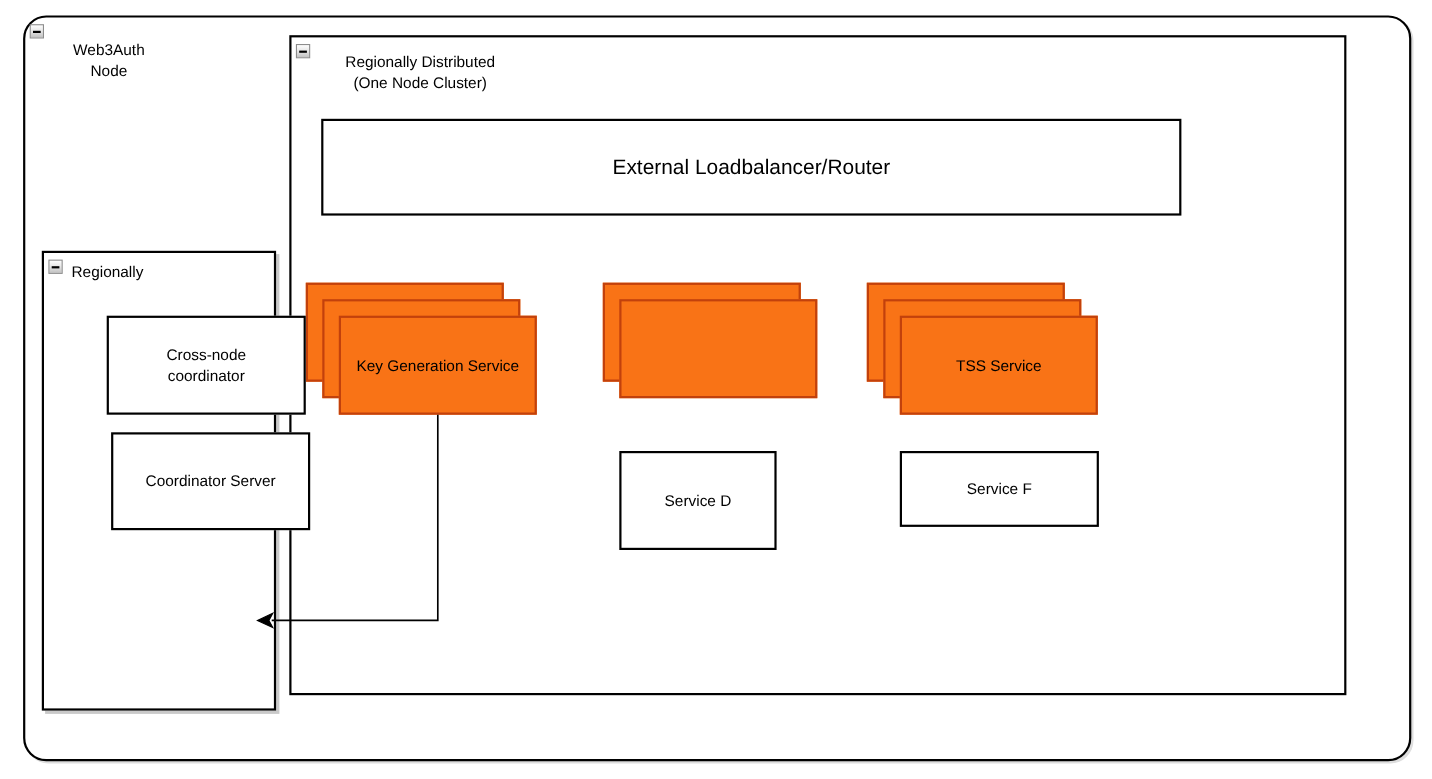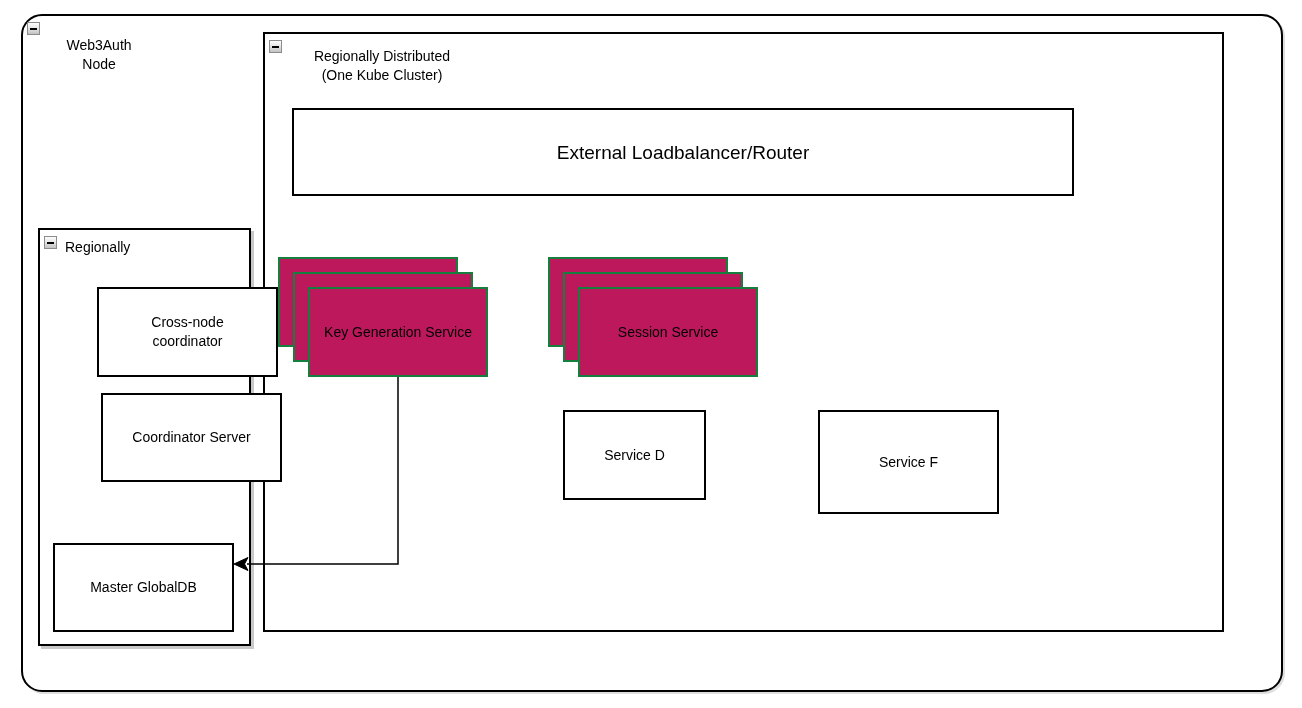--- a/index.html
+++ b/index.html
@@ -40,21 +40,21 @@
     display: flex; align-items: center; justify-content: center;
     text-align: center; font-size: 14px; line-height: 19px;
   }
   .shape .lbl { display: block; }
   .shape .lbl.wrap-narrow { max-width: 125px; }
 
   
   .stack { position: absolute; }
   .stack .layer {
     position: absolute; width: 180px; height: 90px; box-sizing: border-box;
-    border: 2px solid #15803d; background: #be185d;
+    border: 2px solid #c2410c; background: #f97316;
   }
   .stack .layer.l0 { left: 0;  top: 0;  }
   .stack .layer.l1 { left: 15px; top: 15px; }
   .stack .layer.l2 { left: 30px; top: 30px;
     display: flex; align-items: center; justify-content: center;
     text-align: center; font-size: 14px; line-height: 19px;
   }
 
   .edge-layer {
     position: absolute; left: 0; top: 0; width: 1302px; height: 708px;
@@ -74,70 +74,71 @@
     <div>Node</div>
   </div>
 
   <div class="group" style="left:240px; top:16px; width:961px; height:600px;">
 
     <div class="collapse-btn">
       <span class="minus-bar"></span>
     </div>
     <div class="group-title center" style="left:27px; top:13px; width:180px;">
       <div>Regionally Distributed</div>
-      <div>(One Kube Cluster)</div>
+      <div>(One Node Cluster)</div>
     </div>
 
     <div class="shape" style="left:27px; top:74px; width:782px; height:88px; font-size:19px;">
       <span class="lbl">External Loadbalancer/Router</span>
     </div>
 
     <div class="stack" style="left:13px; top:223px; width:210px; height:120px;">
       <div class="layer l0"></div>
       <div class="layer l1"></div>
       <div class="layer l2">
         <span class="lbl wrap-narrow">Key Generation Service</span>
       </div>
     </div>
 
     <div class="stack" style="left:283px; top:223px; width:210px; height:120px;">
       <div class="layer l0"></div>
       <div class="layer l1"></div>
+    </div>
+
+    <div class="stack" style="left:523px; top:223px; width:210px; height:120px;">
+      <div class="layer l0"></div>
+      <div class="layer l1"></div>
       <div class="layer l2">
-        <span class="lbl">Session Service</span>
+        <span class="lbl">TSS Service</span>
       </div>
     </div>
-
 
     <div class="shape" style="left:298px; top:376px; width:143px; height:90px;">
       <span class="lbl">Service D</span>
     </div>
 
-    <div class="shape" style="left:553px; top:376px; width:181px; height:104px;">
+    <div class="shape" style="left:553px; top:376px; width:181px; height:69px;">
       <span class="lbl">Service F</span>
     </div>
   </div>
 
   <div class="group group-shadowed" style="left:15px; top:212px; width:213px; height:418px;">
 
     <div class="collapse-btn">
       <span class="minus-bar"></span>
     </div>
     <div class="group-title" style="left:25px; top:8px;">Regionally</div>
 
     <div class="shape" style="left:13px; top:57px; width:181px; height:90px;margin-left:44px;">
       <span class="lbl wrap-narrow">Cross-node coordinator</span>
     </div>
 
     <div class="shape" style="left:13px; top:163px; width:181px; height:89px;margin-left:48px;">
       <span class="lbl">Coordinator Server</span>
     </div>
 
-    <div class="shape" style="left:13px; top:313px; width:181px; height:89px;">
-      <span class="lbl">Master GlobalDB</span>
-    </div>
   </div>
 </div>
 
 <svg class="edge-layer" viewBox="0 0 1302 708">
   <path d="M 398 377 L 398 564 L 247 564" fill="none" stroke="#000" stroke-width="1.5"></path>
   <polygon points="234,564 248,557.5 244.5,564 248,570.5" fill="#000" stroke="#000" stroke-width="1"></polygon>
 </svg>
 
 </body></html>

